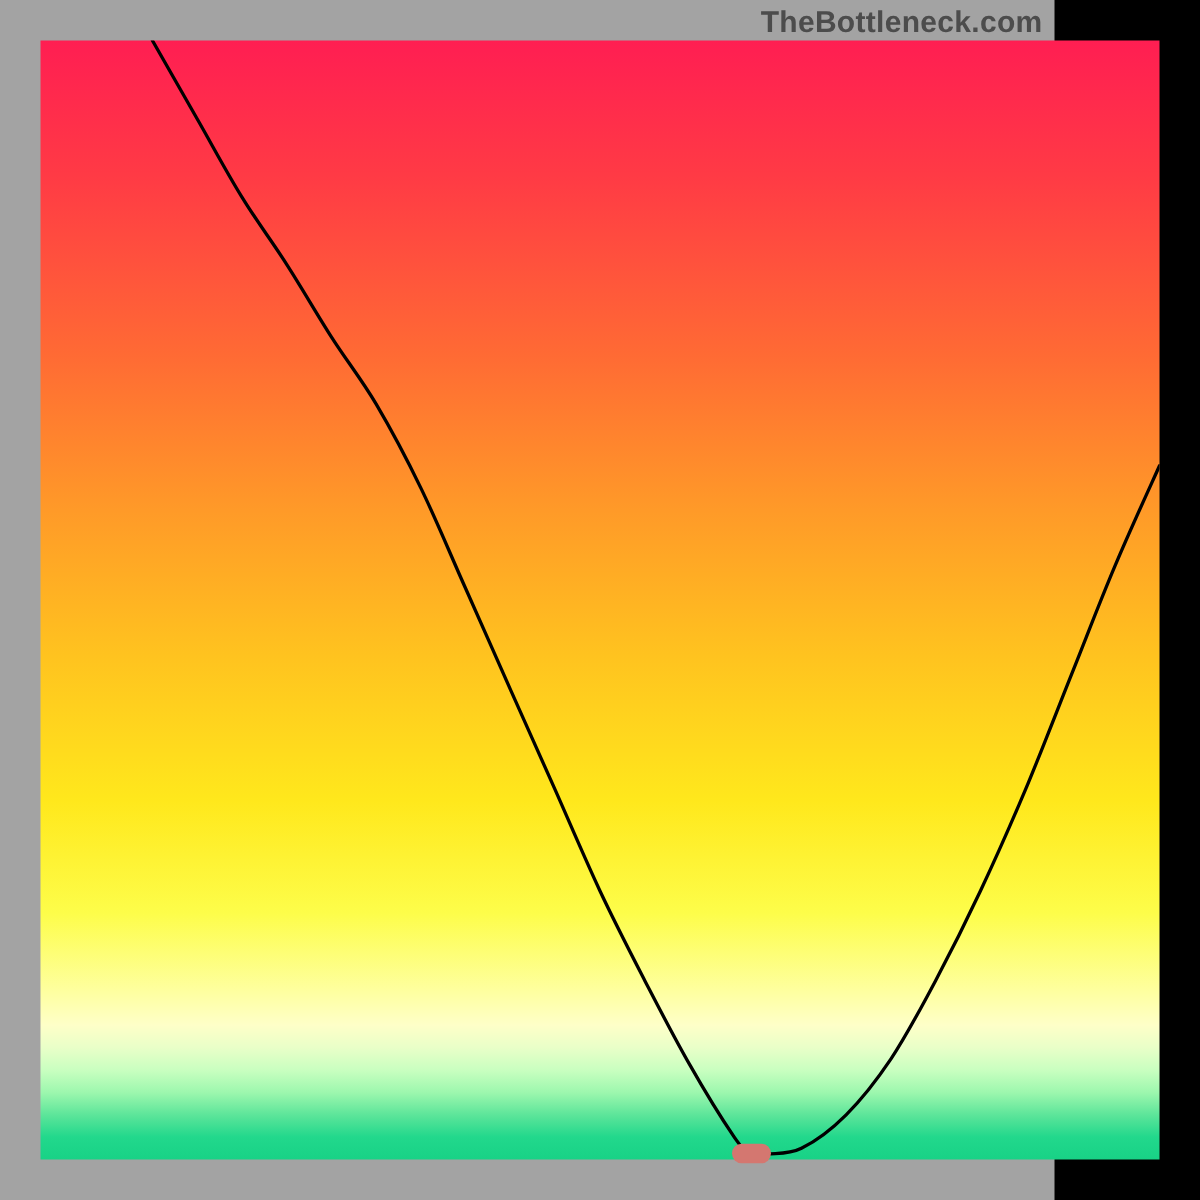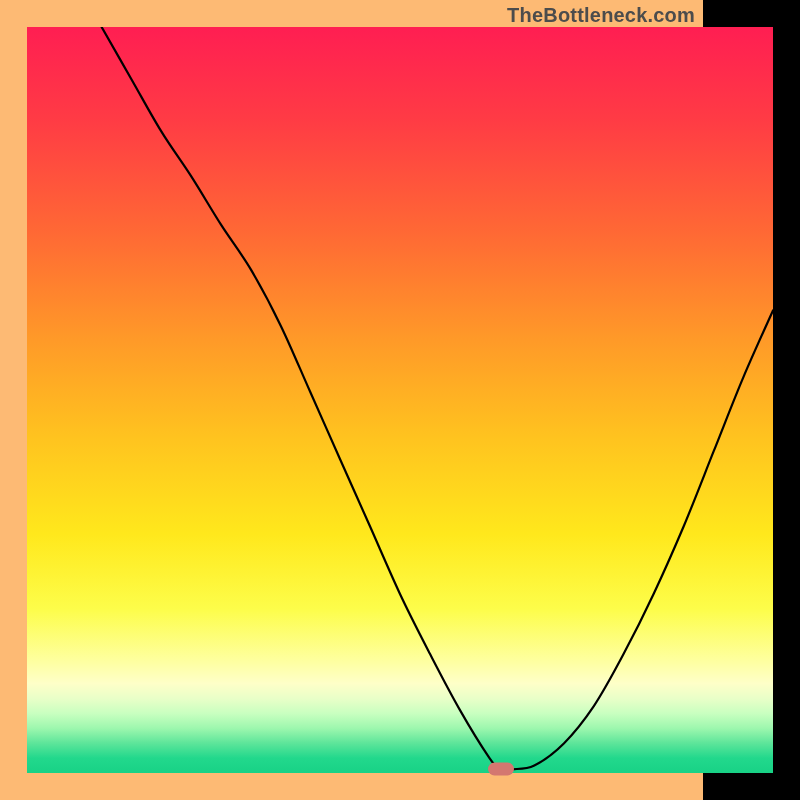--- a/index.html
+++ b/index.html
@@ -8,21 +8,21 @@
     width: 800px;
     height: 800px;
     background: #000;
     overflow: hidden;
     font-family: Arial, Helvetica, sans-serif;
   }
   .outer {
     position: relative;
     width: 703px;
     height: 800px;
-    background: #fdba74;
+    background: #a3a3a3;
   }
   .plot {
     position: absolute;
     left: 27px;
     top: 27px;
     width: 746px;
     height: 746px;
     
     background: linear-gradient(
       to bottom,

